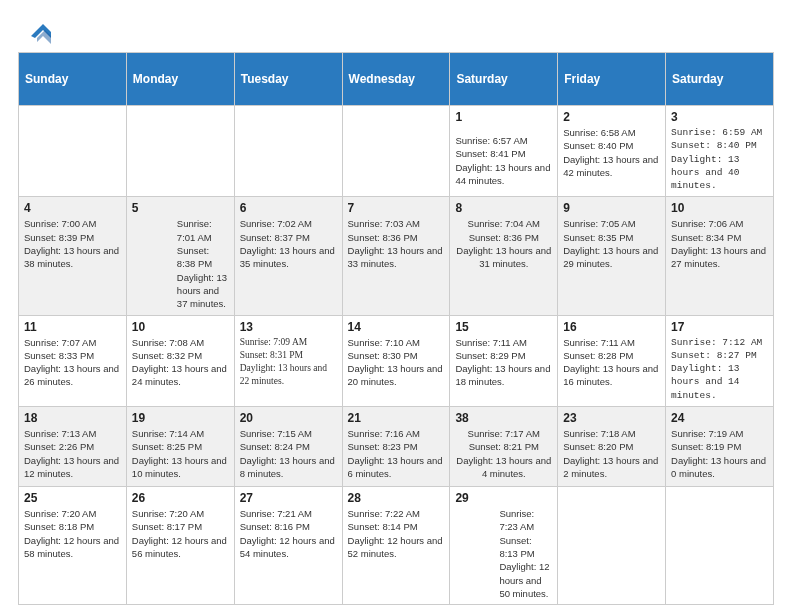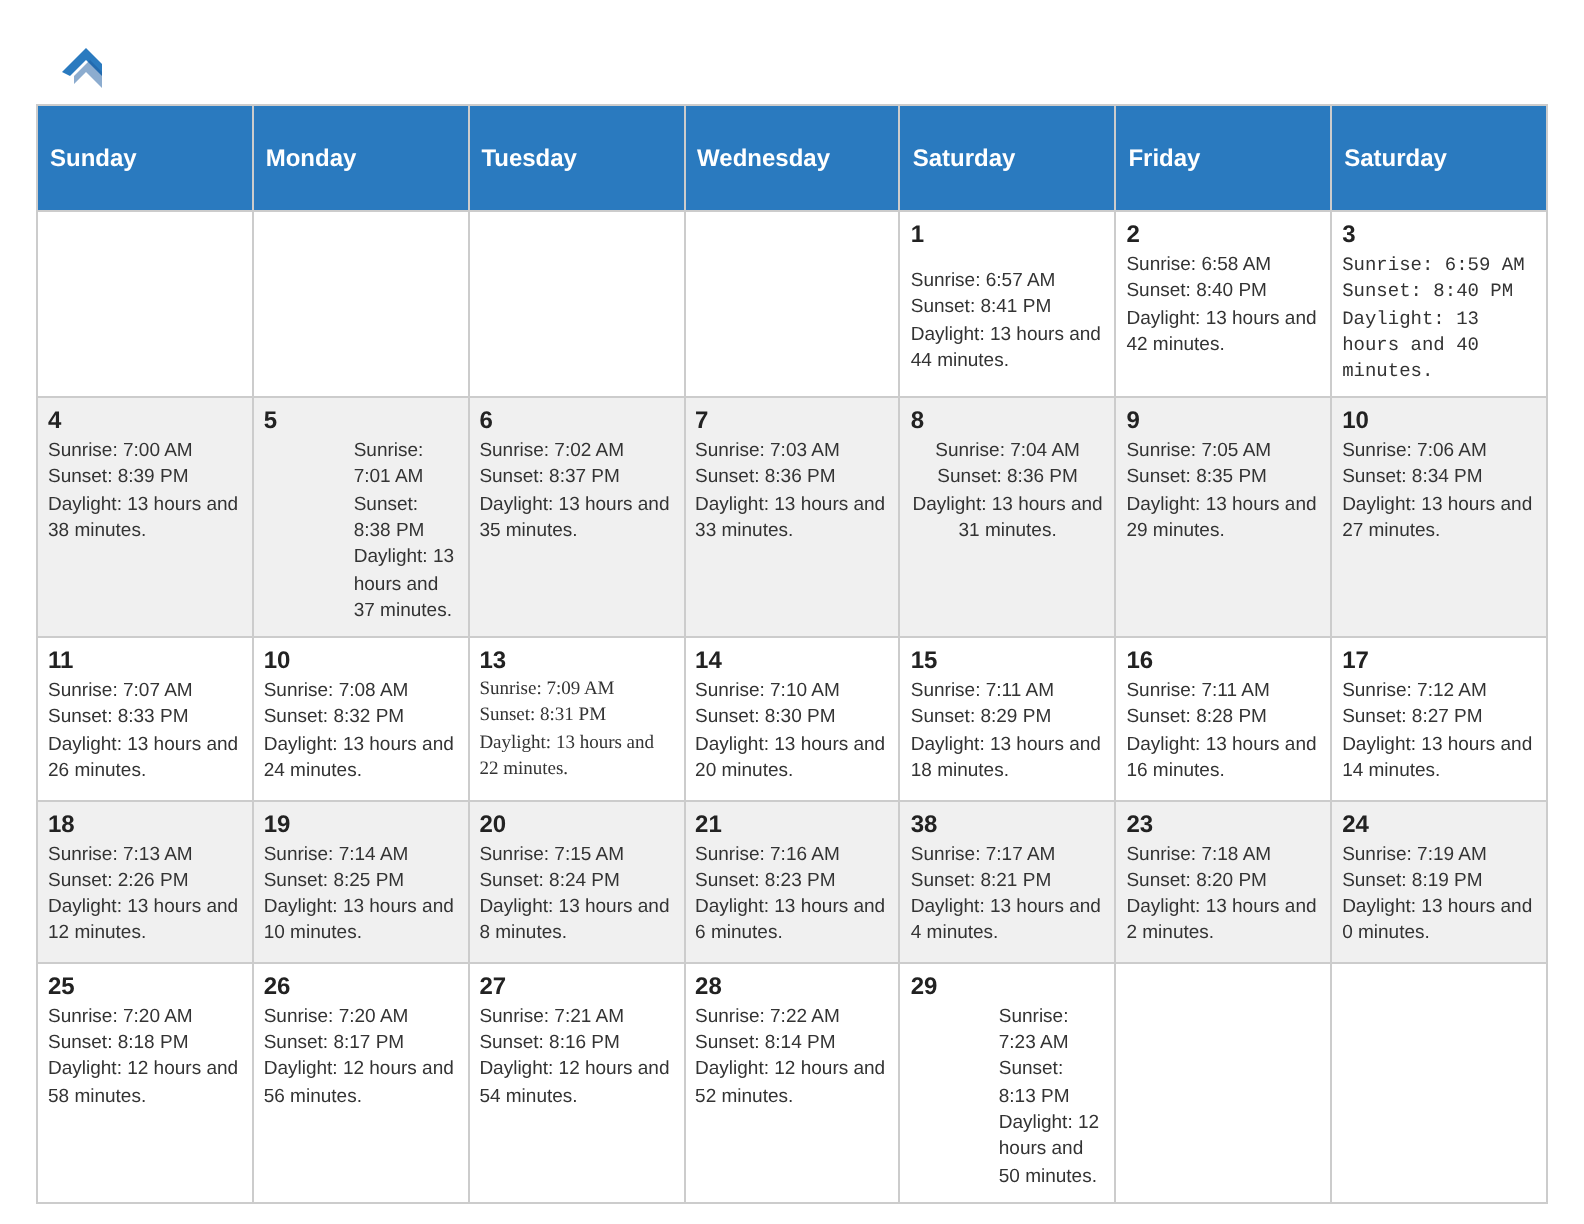--- a/index.html
+++ b/index.html
@@ -240,21 +240,21 @@
 Daylight: 13 hours and 18 minutes.</div>
           </td>
           <td>
             <span class="day-num">16</span>
             <div class="day-info" style="white-space: pre-line;">Sunrise: 7:11 AM
 Sunset: 8:28 PM
 Daylight: 13 hours and 16 minutes.</div>
           </td>
           <td>
             <span class="day-num">17</span>
-            <div class="day-info" style="white-space: pre-line;">Sunrise: 7:12 AM
+            <div class="day-info" style="white-space: pre-line; font-family: Liberation Mono, monospace;">Sunrise: 7:12 AM
 Sunset: 8:27 PM
 Daylight: 13 hours and 14 minutes.</div>
           </td>
         </tr>
         <tr class="row-shaded">
           <td>
             <span class="day-num">18</span>
             <div class="day-info" style="white-space: pre-line;">Sunrise: 7:13 AM
 Sunset: 2:26 PM
 Daylight: 13 hours and 12 minutes.</div>
@@ -272,21 +272,21 @@
 Daylight: 13 hours and 8 minutes.</div>
           </td>
           <td>
             <span class="day-num">21</span>
             <div class="day-info" style="white-space: pre-line;">Sunrise: 7:16 AM
 Sunset: 8:23 PM
 Daylight: 13 hours and 6 minutes.</div>
           </td>
           <td>
             <span class="day-num">38</span>
-            <div class="day-info" style="white-space: pre-line;">Sunrise: 7:17 AM
+            <div class="day-info" style="white-space: pre-line; text-align: center;">Sunrise: 7:17 AM
 Sunset: 8:21 PM
 Daylight: 13 hours and 4 minutes.</div>
           </td>
           <td>
             <span class="day-num">23</span>
             <div class="day-info" style="white-space: pre-line;">Sunrise: 7:18 AM
 Sunset: 8:20 PM
 Daylight: 13 hours and 2 minutes.</div>
           </td>
           <td>

